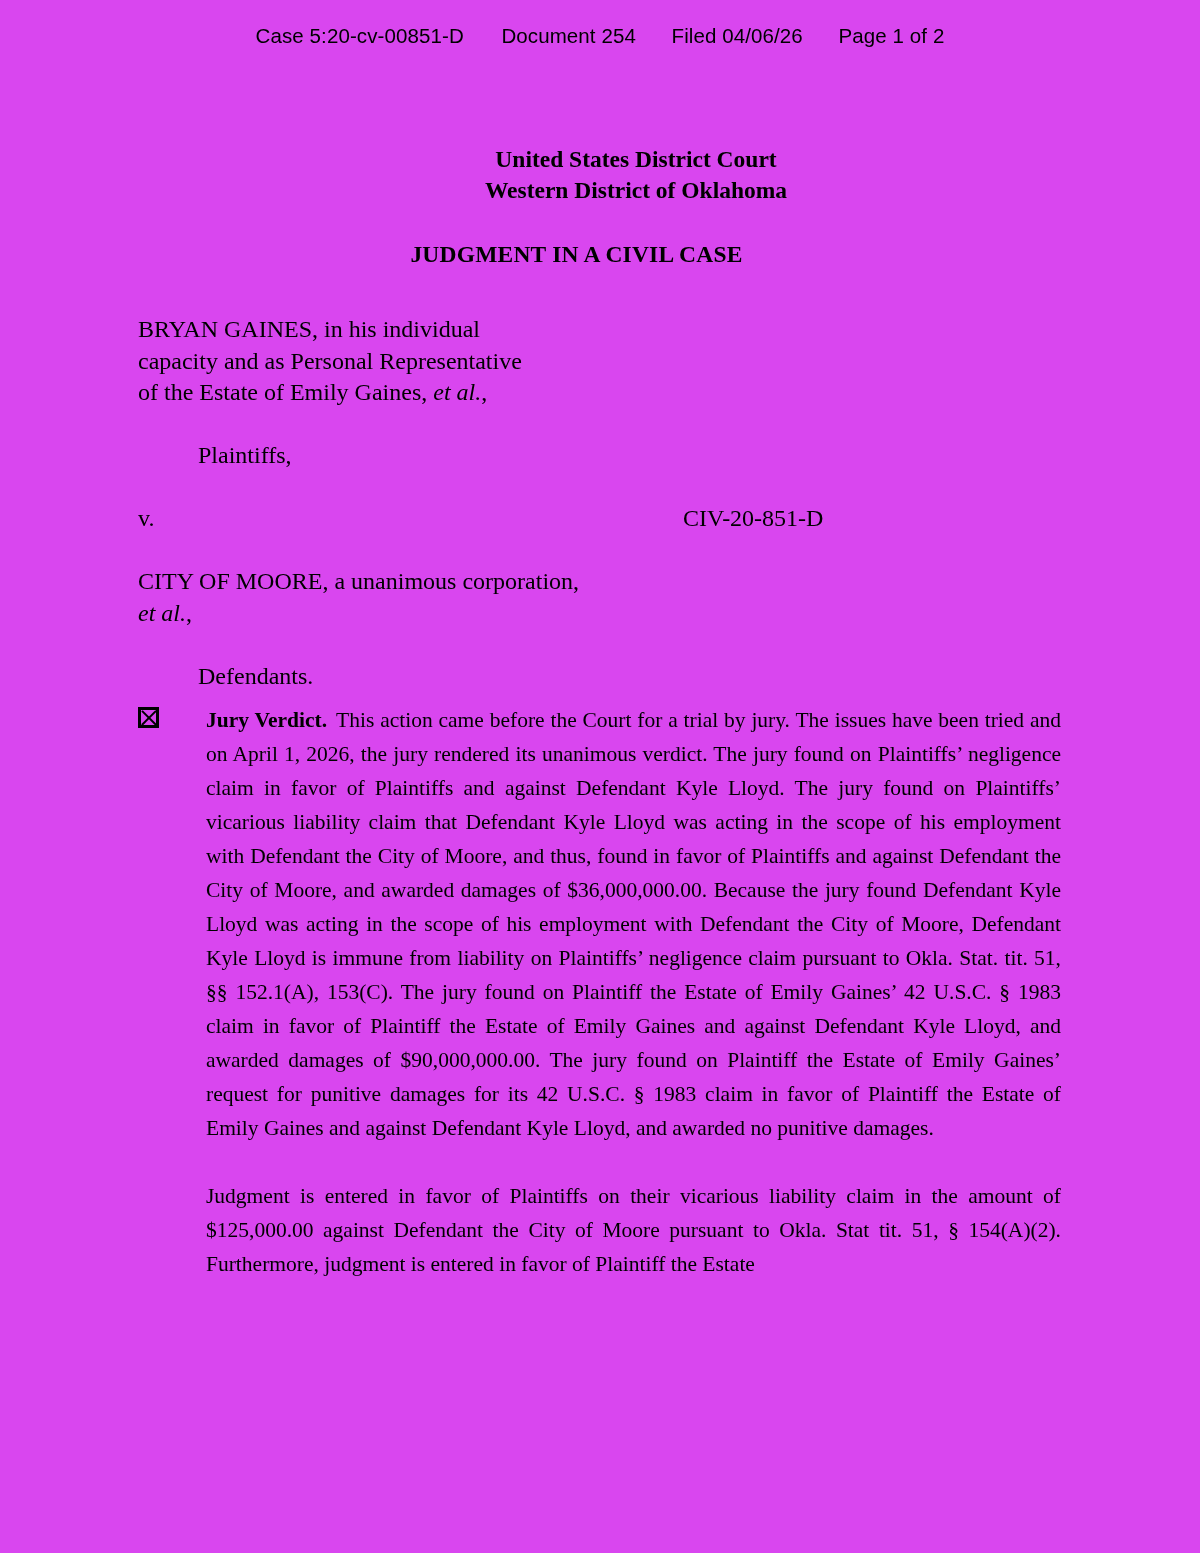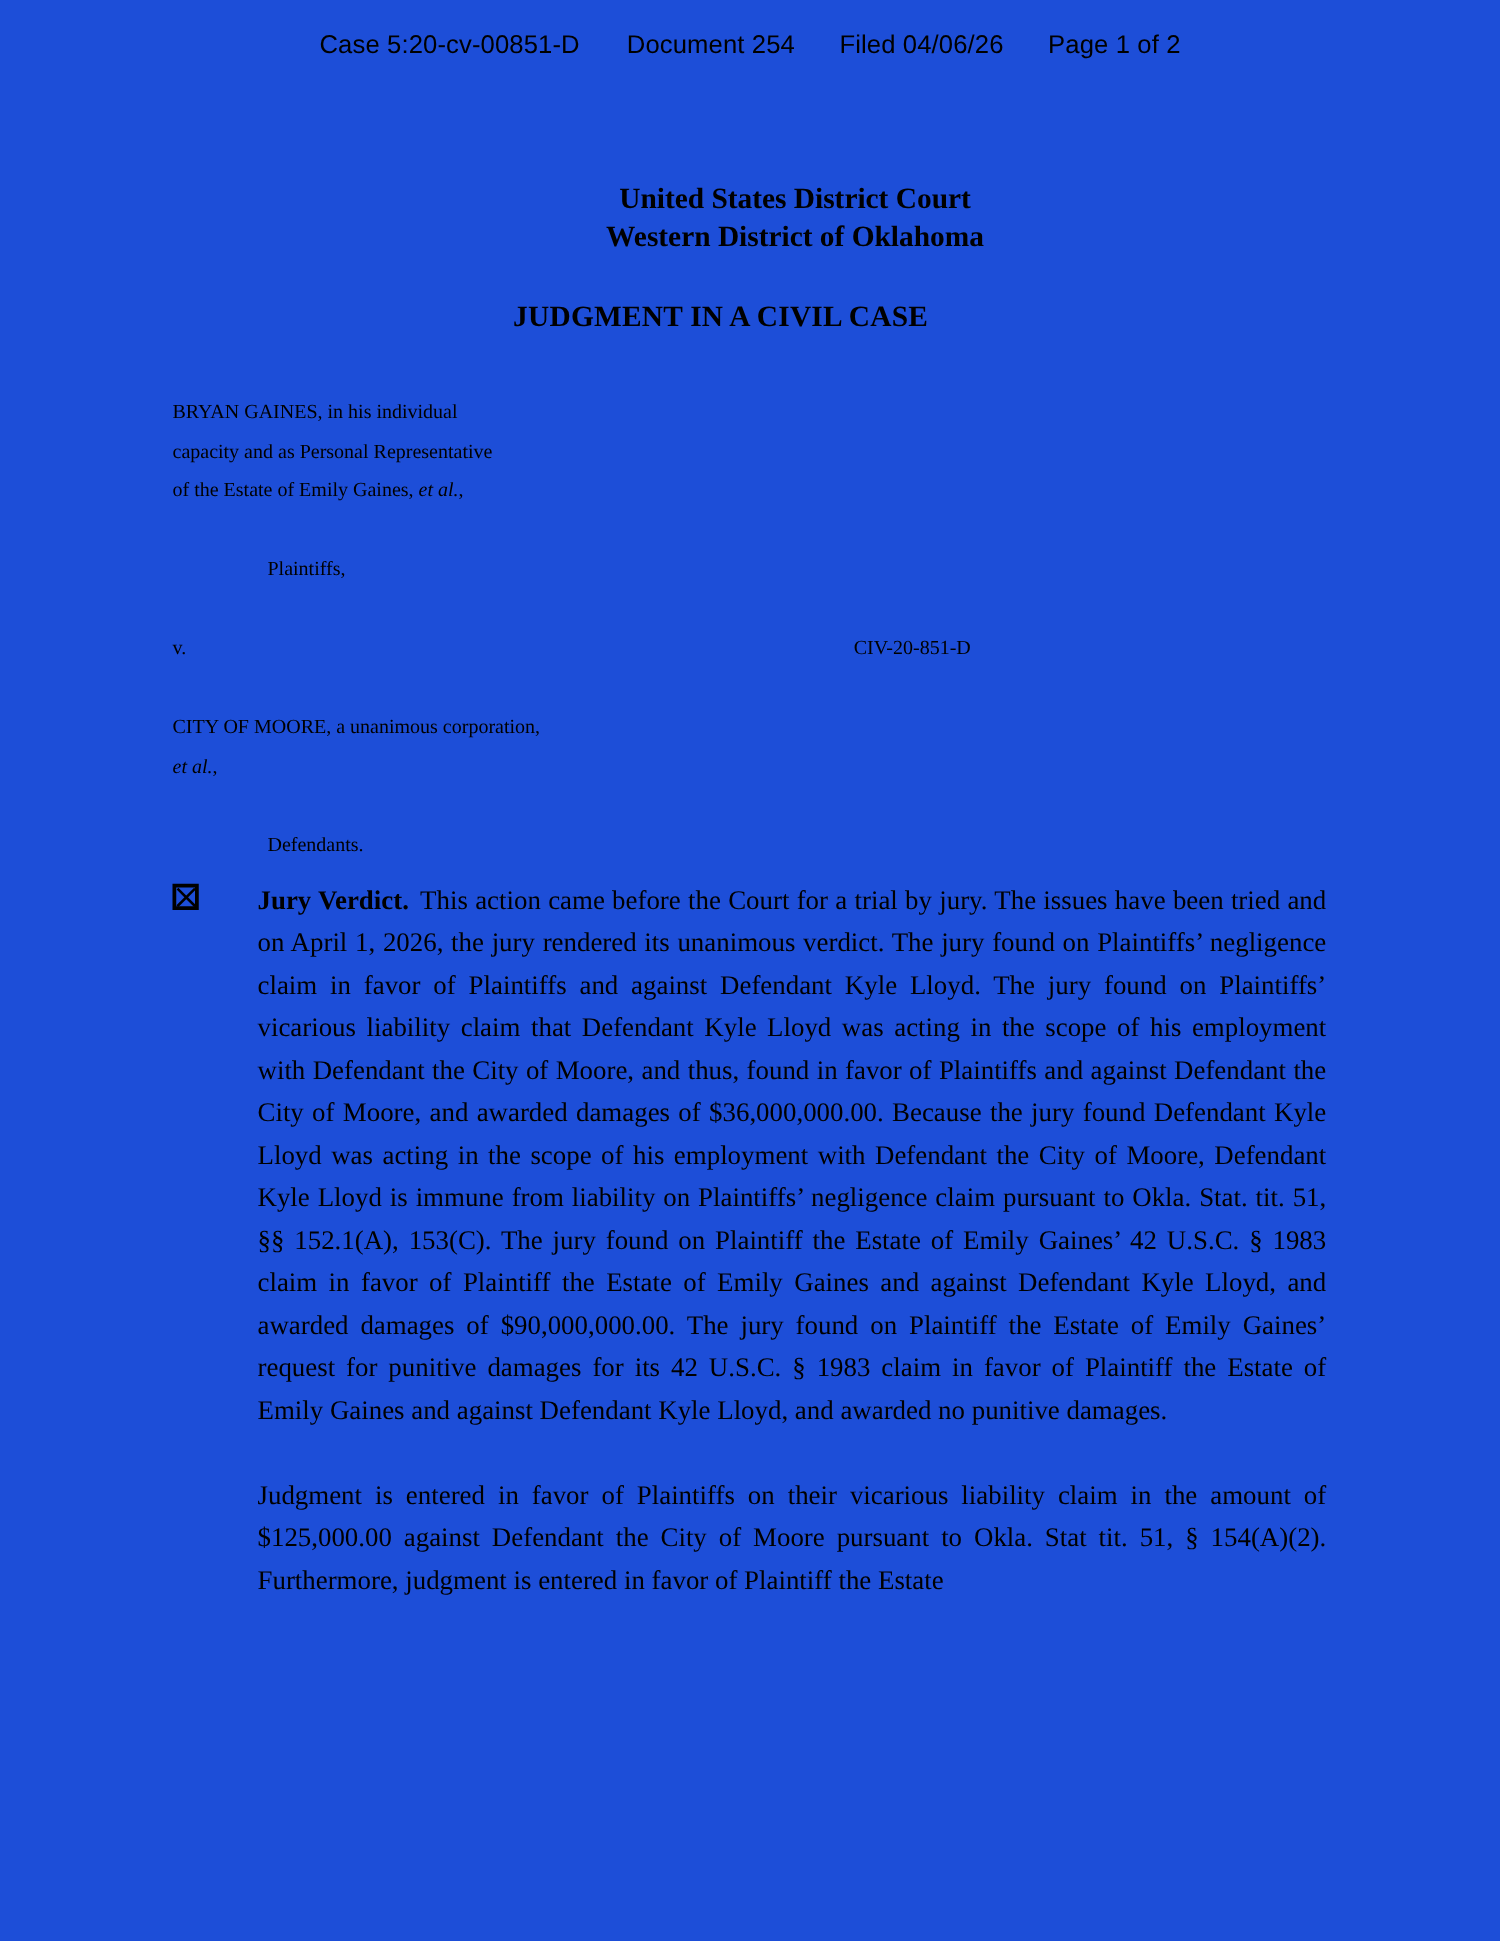--- a/index.html
+++ b/index.html
@@ -12,21 +12,21 @@
     height: 1553px;
     position: relative;
     font-family: "Liberation Serif", "DejaVu Serif", serif;
     color: #000000;
     overflow: hidden;
   }
 
   .page {
     position: absolute;
     inset: 0;
-    background: #1d4ed8;
+    background: #d946ef;
   }
 
   
   .ecf-header {
     position: absolute;
     top: 24px;
     left: 0;
     width: 1200px;
     text-align: center;
     font-family: "Liberation Sans", "DejaVu Sans", sans-serif;
@@ -65,27 +65,27 @@
     font-weight: bold;
     letter-spacing: 0.2px;
   }
 
   
   .caption {
     position: absolute;
     left: 138px;
     top: 314px;
     width: 930px;
-    font-size: 16px;
+    font-size: 24px;
     line-height: 31.5px;
   }
   .caption .party-block { white-space: pre-line; }
   .caption .ital { font-style: italic; }
   .caption .role {
-    margin-left: 76px;
+    margin-left: 60px;
   }
   .spacer-line { height: 31.5px; }
 
   .vs-row {
     position: relative;
     height: 31.5px;
   }
   .vs-row .vs-label {
     position: absolute;
     left: 0;

